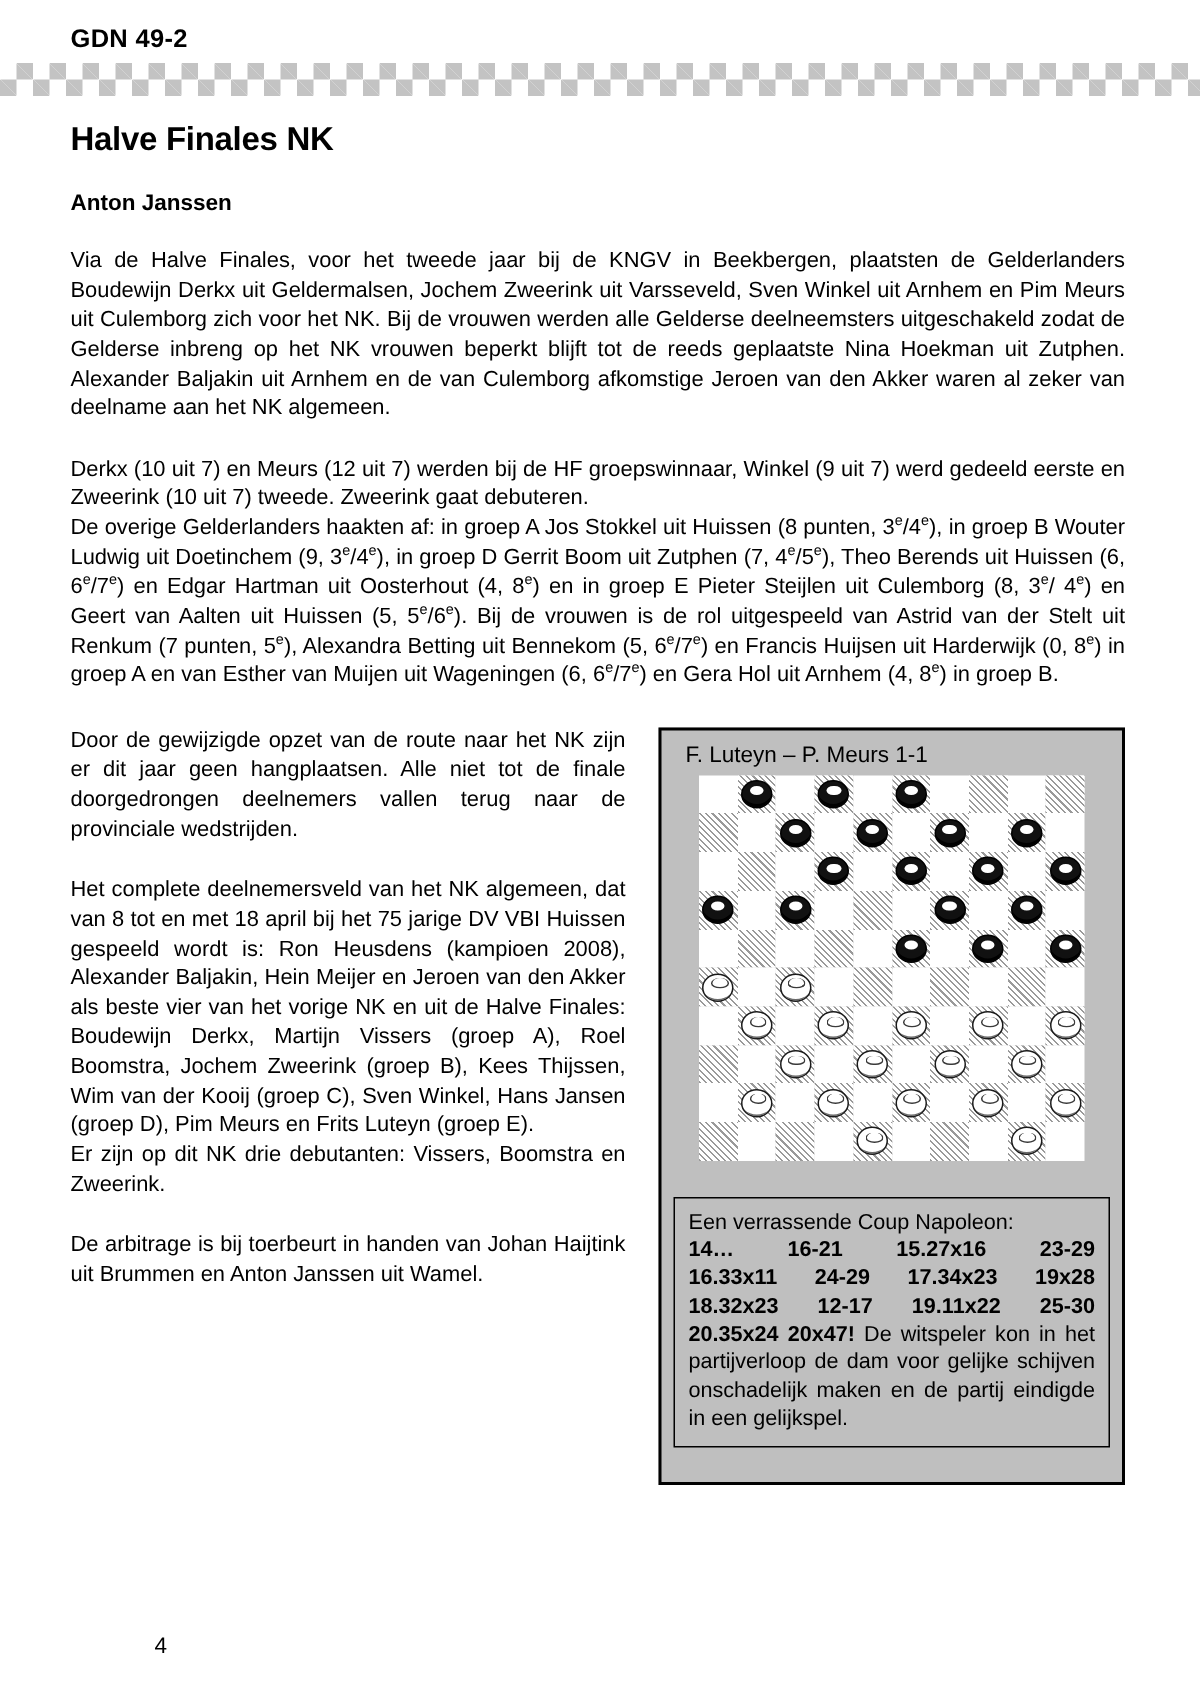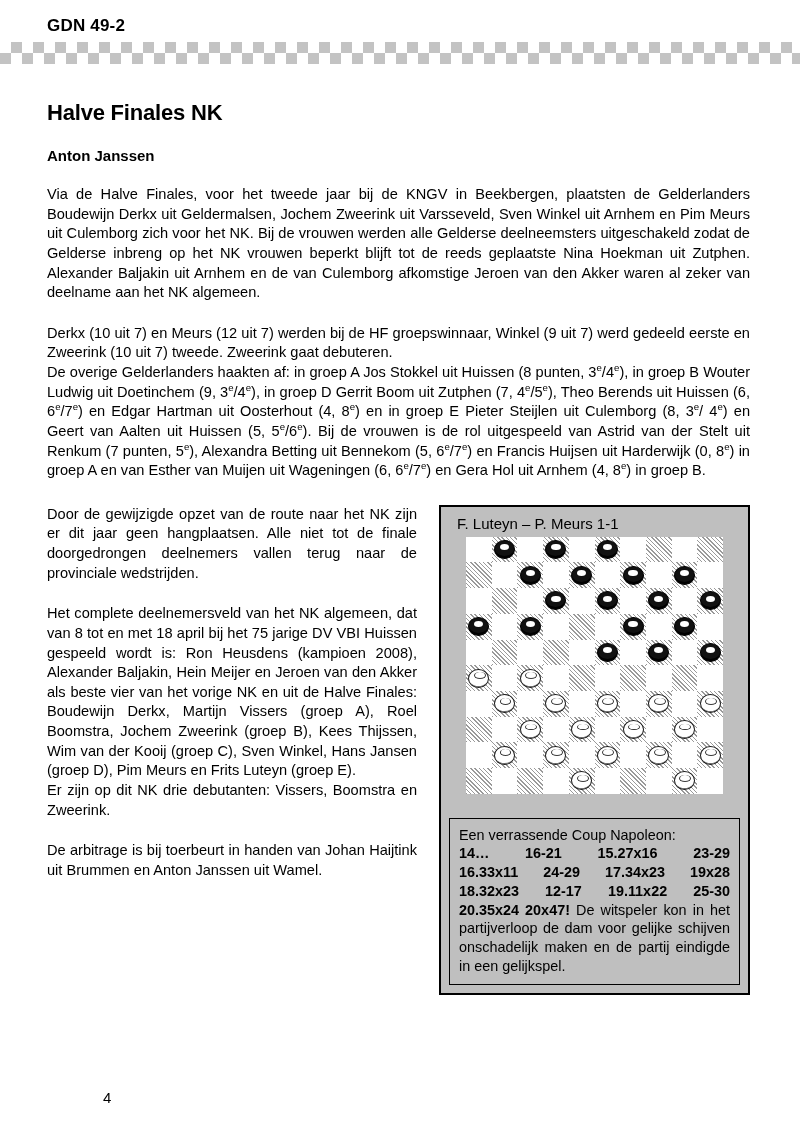--- a/index.html
+++ b/index.html
@@ -35,21 +35,21 @@
     background-position: 0 0, 11px 11px;
   }
 
   
   .content {
     padding: 0 50px 0 47px;
   }
   .doc-title {
     font-size: 22px;
     font-weight: bold;
-    margin-top: 36px;
+    margin-top: 16px;
     letter-spacing: -0.2px;
   }
   .byline {
     font-size: 15px;
     margin-top: 21px;
     font-weight: bold;
   }
 
   p.body-text {
     font-size: 14.6px;
@@ -78,21 +78,21 @@
     flex: 1 1 auto;
     display: flex;
     justify-content: flex-end;
   }
 
   
   .diagram-box {
     width: 311px;
     background: #bfbfbf;
     border: 2px solid #000000;
-    padding: 7px 8px 8px 8px;
+    padding: 7px 8px 23px 8px;
   }
   .diagram-caption {
     font-size: 15px;
     padding: 1px 0 5px 8px;
     white-space: nowrap;
   }
 
   .board {
     width: 257px;
     height: 257px;

